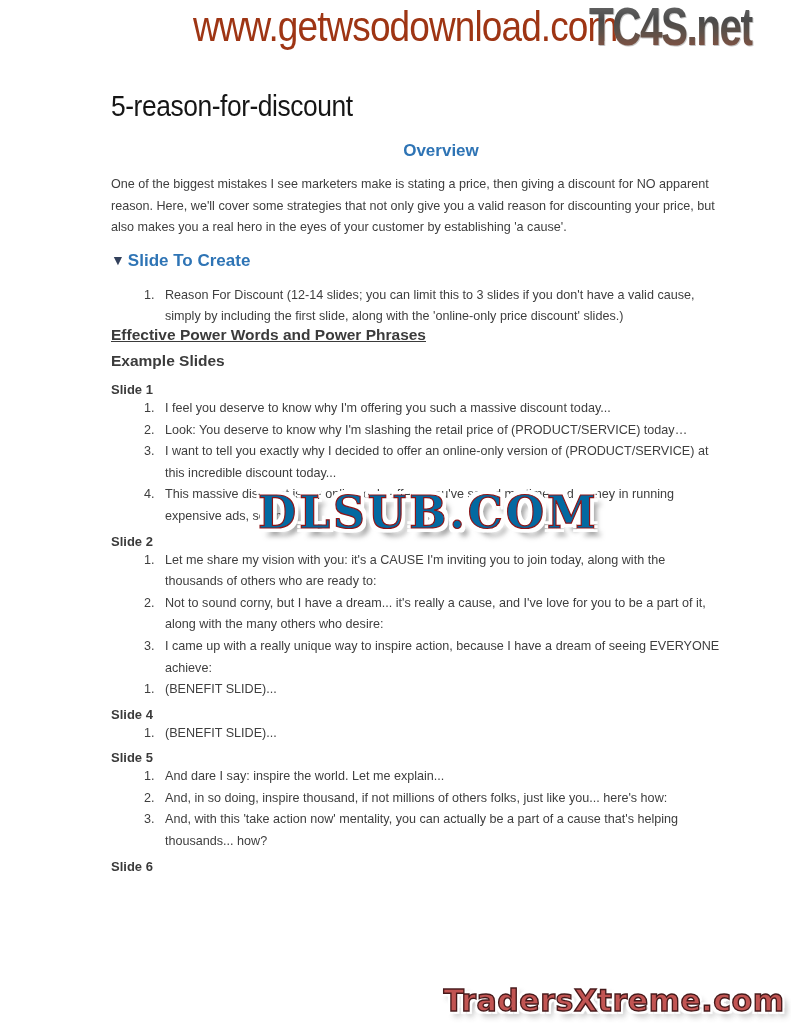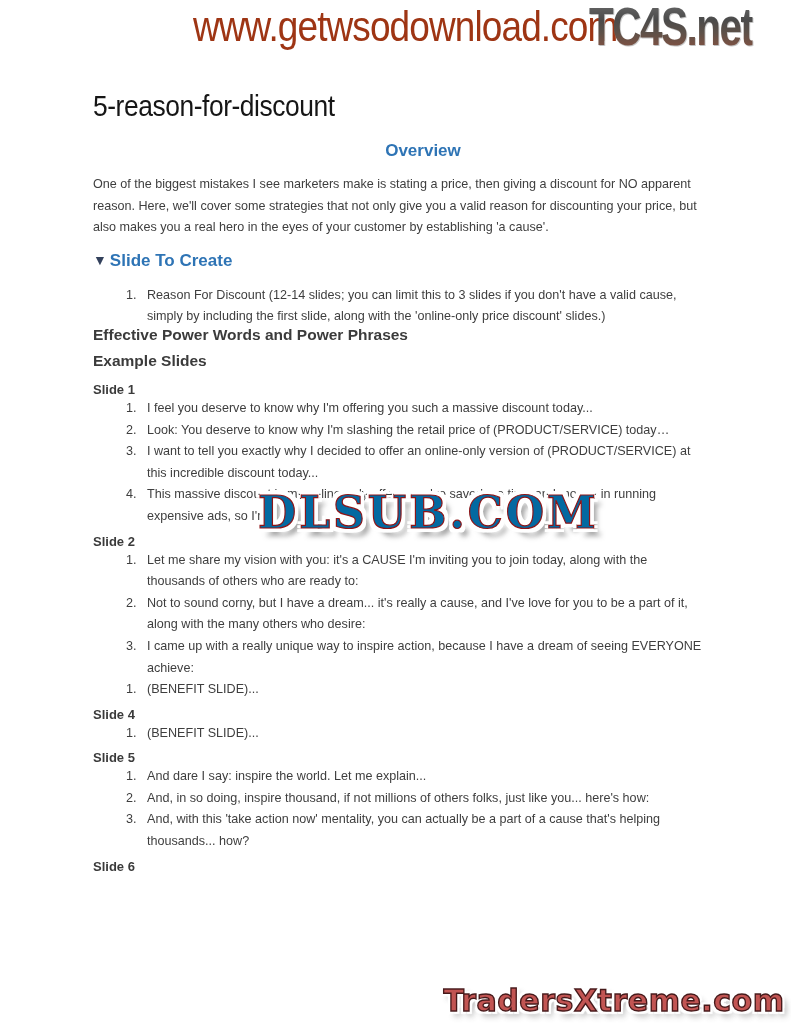--- a/index.html
+++ b/index.html
@@ -15,33 +15,33 @@
   }
   .wm-tc4s{
     position:absolute;left:589px;top:-1px;
     font-size:54px;line-height:54px;font-weight:bold;white-space:nowrap;
     transform:scaleX(0.75);transform-origin:left top;letter-spacing:-2px;
     background:linear-gradient(180deg,#6f6f6f 0%,#4b4b4b 38%,#5d5149 62%,#8c5240 100%);
     -webkit-background-clip:text;background-clip:text;color:transparent;
     filter:drop-shadow(1.5px 1.5px 0 rgba(185,185,185,0.9));
   }
   
-  .content{position:absolute;left:93px;top:0;width:660px;}
+  .content{position:absolute;left:111px;top:0;width:660px;}
   .pre{white-space:pre-line;}
   h1{
     margin:89px 0 0;font-size:30px;line-height:34px;font-weight:400;color:#161616;
     transform:scaleX(0.88);transform-origin:left top;letter-spacing:-0.5px;white-space:nowrap;
   }
   h2{font-size:17px;line-height:20px;font-weight:bold;color:#2e74b5;}
   h2.overview{margin:18px 0 0;text-align:center;}
   h2.slides{margin:12px 0 0;}
   .tri{color:#33415c;font-size:14px;margin-right:3px;position:relative;top:-1px;}
   p.body{margin:13px 0 0;font-size:12.6px;line-height:21.6px;color:#3e3e3e;}
   h3{font-size:15.5px;line-height:18px;font-weight:bold;color:#3b3b3b;}
-  h3.power{margin:-2px 0 0;}
+  h3.power{margin:-2px 0 0;text-decoration:underline;}
   h3.example{margin:8px 0 12px;}
   h4.slide-label{margin:6px 0 0;font-size:13px;line-height:16px;font-weight:bold;color:#3b3b3b;}
   ol{margin:0;padding:0 0 0 47px;}
   ol.toc{margin-top:14px;}
   ol li{
     font-size:12.6px;line-height:21.6px;color:#3e3e3e;
     padding-left:7px;
   }
   ol li::marker{color:#3e3e3e;}
   

